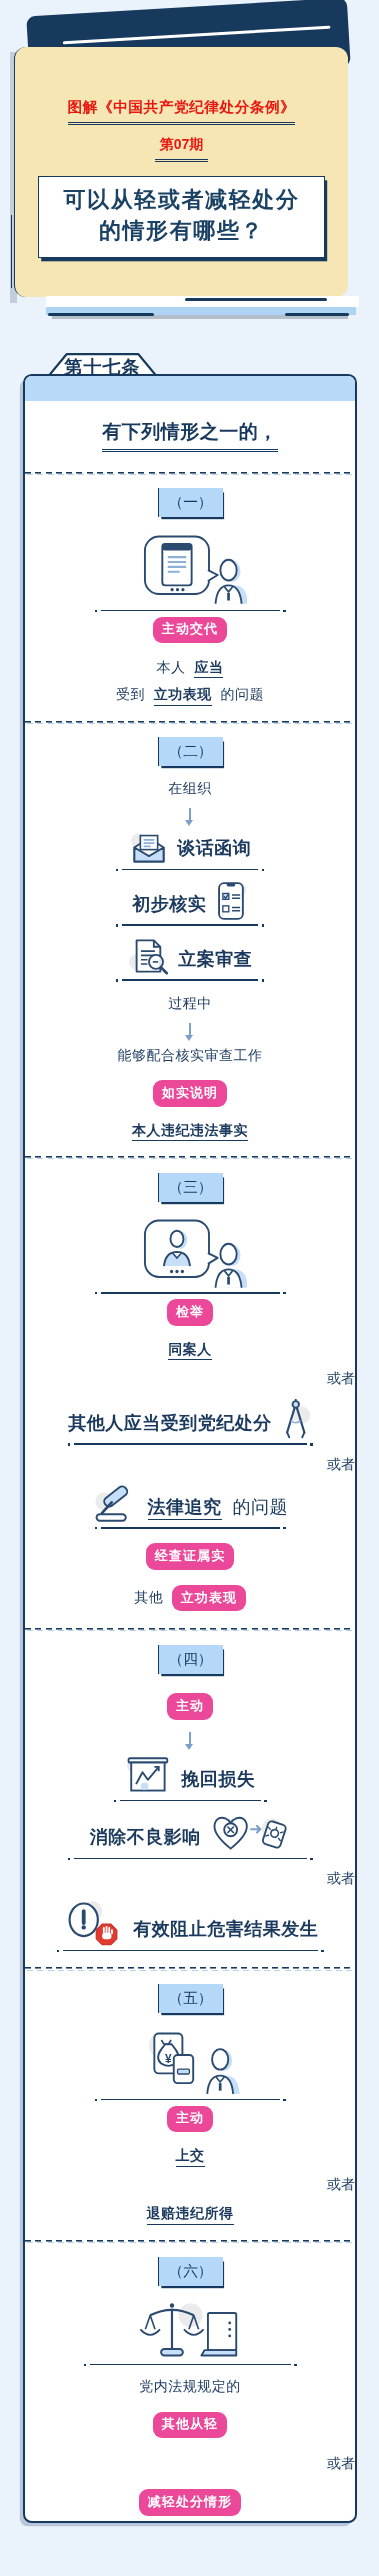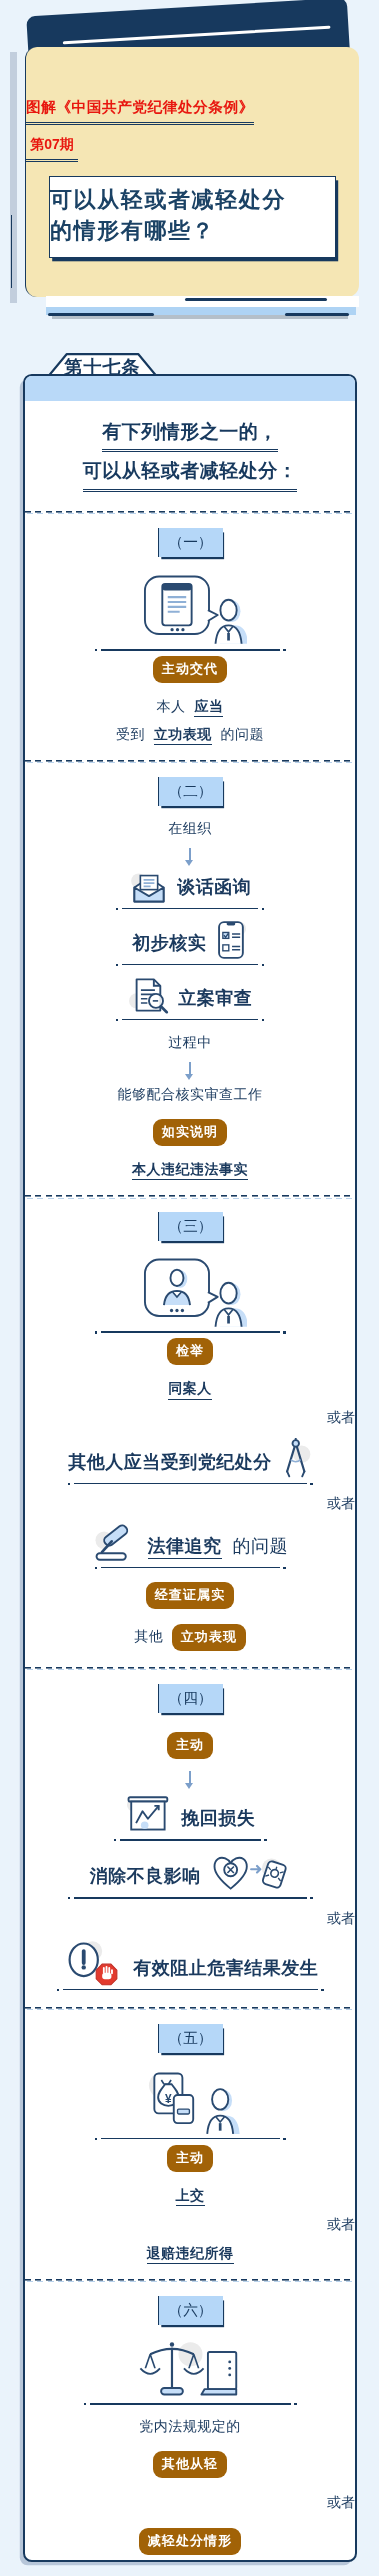--- a/index.html
+++ b/index.html
@@ -6,22 +6,22 @@
   .stage{position:relative;width:380px;height:2576px;margin:0 auto;overflow:hidden;
          background:#eaf3fb;font-family:"Liberation Sans","DejaVu Sans",sans-serif;color:#17395e;}
 
   
   .header{position:relative;height:374px;}
   .cover{position:absolute;left:28px;top:6.5px;width:321px;height:69px;background:#17395e;
          border-radius:8.7px;transform:rotate(-3.4deg);}
   .cover .slit{position:absolute;left:35px;right:18.5px;top:27px;height:2.7px;background:#fff;border-radius:1.6px;}
   .pagestrip{position:absolute;left:9.8px;top:52px;width:7px;height:251px;background:#c2cedd;}
   .pagestrip::after{content:"";position:absolute;left:1.1px;top:163px;width:1.6px;height:73px;background:#17395e;}
-  .cream{position:absolute;left:25px;top:47px;width:333px;height:250px;background:#f5e6b4;
-         border-radius:12px;border-left:1.6px solid #17395e;text-align:left;}
+  .cream{position:absolute;left:14px;top:47px;width:333px;height:250px;background:#f5e6b4;
+         border-radius:12px;border-left:1.6px solid #17395e;text-align:center;}
   .cream::after{content:"";position:absolute;right:6.5px;bottom:-3.8px;width:52%;height:2.2px;background:#17395e;}
   .redline{display:inline-block;margin-top:51px;color:#e8170f;font-size:14.7px;font-weight:bold;
            letter-spacing:0.5px;padding-bottom:4.9px;border-bottom:3.8px double #17395e;}
   .issue{display:inline-block;margin-top:11px;color:#e8170f;font-size:14px;font-weight:bold;
          padding:0 4.3px 4.9px;border-bottom:3.8px double #17395e;}
   .qbox{margin:14px auto 0;width:287px;height:82px;box-sizing:border-box;background:#fff;
         border:1.6px solid #17395e;box-shadow:2.7px 3.8px 0 -0.5px #17395e;padding-top:8.1px;}
   .qline{font-size:22px;font-weight:900;letter-spacing:1.6px;line-height:1.4;color:#1b4265;}
   .band-w{position:absolute;left:46px;top:296px;width:313px;height:11px;background:#fff;}
   .seg0{position:absolute;left:185px;top:298px;width:142px;height:2.7px;background:#17395e;border-radius:1.6px;}
@@ -40,21 +40,21 @@
   .cardband{height:25px;background:#b9d9f8;}
   .intro{margin-top:15px;}
   .ih{display:inline-block;font-size:19px;font-weight:bold;letter-spacing:0.5px;
       padding-bottom:4.3px;border-bottom:3.8px double #17395e;margin:3px 0;}
   .dashed{height:3.8px;margin:16.3px 0 13px;
      background:repeating-linear-gradient(90deg,#17395e 0 6px,transparent 6px 10.3px) 0 0/100% 1.6px no-repeat,
                 repeating-linear-gradient(90deg,#b9d2ec 0 6px,transparent 6px 10.3px) 2.2px 2.2px/100% 1.1px no-repeat;}
   .numbox{position:relative;width:64px;height:29px;margin:4.3px auto 14px;background:#b5d7f8;
           border-left:1.6px solid #17395e;box-shadow:2.2px 3.3px 0 -1.1px #17395e;
           display:flex;align-items:center;justify-content:center;font-size:14.7px;color:#17395e;}
-  .badge{display:inline-block;background:#a16207;color:#fff;font-size:13px;font-weight:bold;
+  .badge{display:inline-block;background:#ec4899;color:#fff;font-size:13px;font-weight:bold;
          padding:3.8px 8.7px 4.9px;border-radius:9px;margin:5.4px 0;letter-spacing:1.1px;}
   .t{font-size:14px;margin:9.8px 0;color:#1b3a5e;letter-spacing:0.5px;}
   .or{font-size:14px;margin:11px 0;color:#1b3a5e;text-align:right;}
   .bu{font-weight:bold;border-bottom:1.6px solid #17395e;padding-bottom:2.2px;margin-top:32px;}
   .arrow{width:2.7px;height:12px;background:#7c9fca;margin:6.5px auto 2.2px;position:relative;}
   .arrow::after{content:"";position:absolute;left:-3.8px;top:100%;border:4.9px solid transparent;
                 border-top:6px solid #7c9fca;border-bottom:0;}
   .iconrow{display:flex;align-items:flex-end;justify-content:center;gap:8.7px;margin-top:11px;}
   .iconrow .txt{font-size:18px;font-weight:bold;color:#1b3a5e;letter-spacing:0.5px;padding-bottom:5.4px;}
   .iconrow .txt .plain{font-weight:normal;}
@@ -102,21 +102,20 @@
         <path d="M3,44 L36,4 L168,4 L201,44" fill="none" stroke="#17395e" stroke-width="4" stroke-linejoin="round"></path>
       </svg>
       <div class="tlabel">第十七条</div>
     </div>
 
     <div class="card">
       <div class="cardband"></div>
 
       <div class="intro">
         <div><span class="ih">有下列情形之一的，</span></div>
-        <div><span class="ih">可以从轻或者减轻处分：</span></div>
       </div>
 
       <div class="dashed"></div>
 
       <div>
         <div class="numbox">（一）</div>
 
         <svg class="bigicon" width="114" height="75" viewBox="0 0 210 138">
           <circle cx="56" cy="58" r="30" fill="#ebebeb"></circle>
           <rect x="22" y="10" width="118" height="106" rx="26" fill="#fff" stroke="#2a4a70" stroke-width="3.5"></rect>

